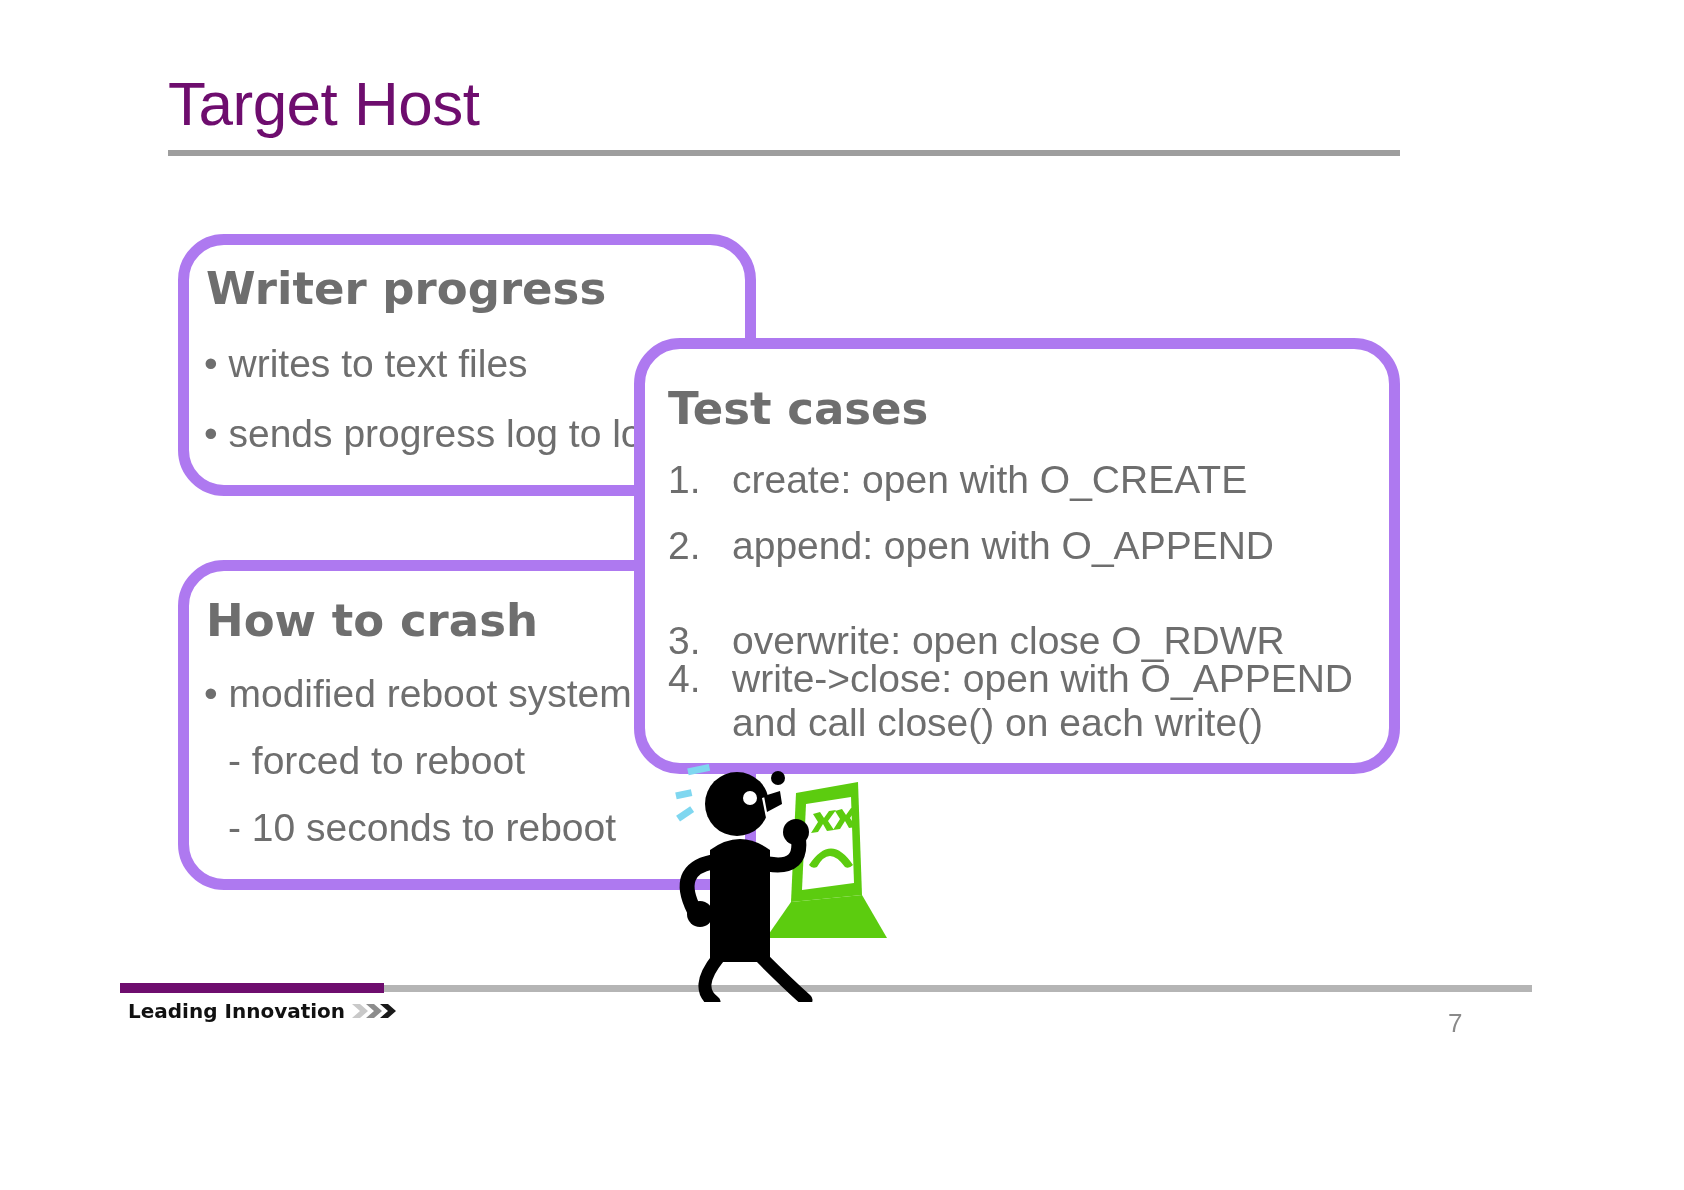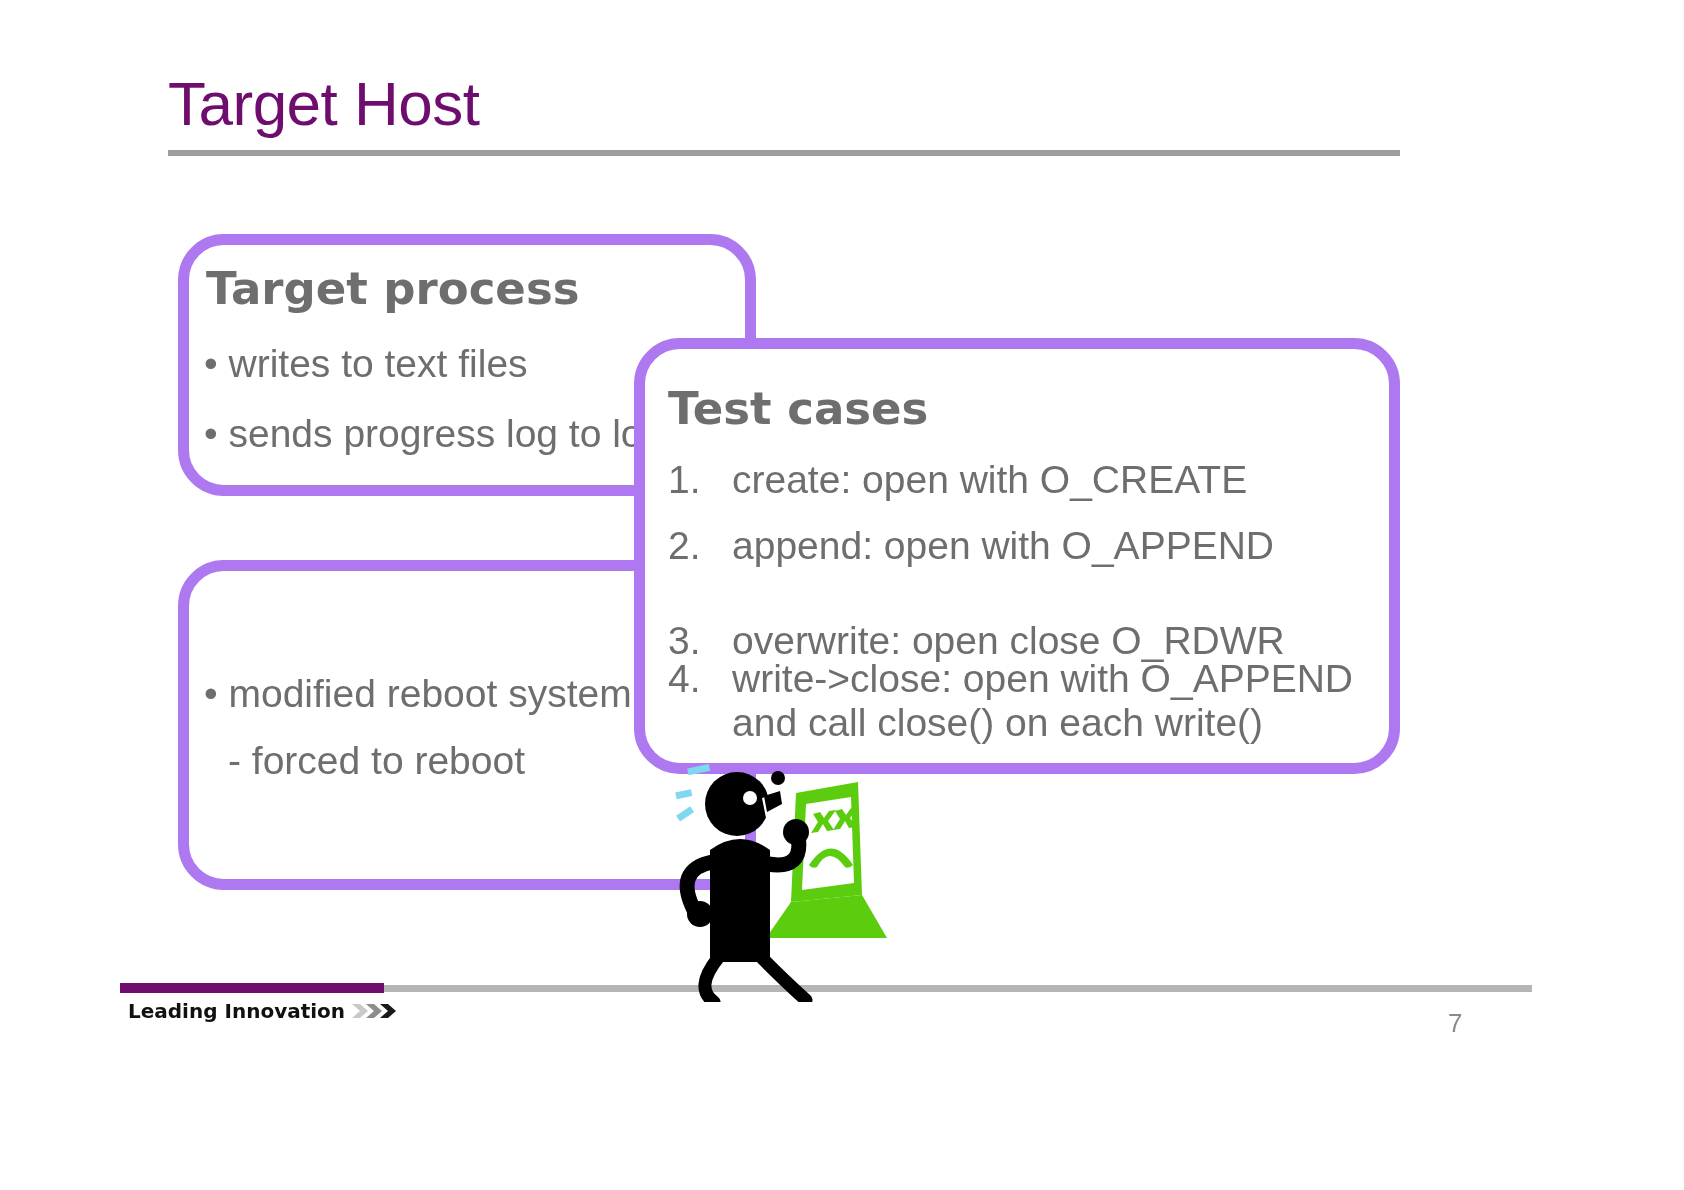--- a/index.html
+++ b/index.html
@@ -189,27 +189,29 @@
 </style>
 </head>
 <body>
 
 <div id="slide">
 
   <div id="slide-title">Target Host</div>
   <div id="title-rule"></div>
 
   <div class="callout" id="box-writer"></div>
-  <div class="callout-title" id="writer-title">Target process</div>
+  <div class="callout-title" id="writer-title">Writer progress</div>
   <div class="bullet-line" id="writer-b2">• sends progress log to lo</div>
   <div class="bullet-line" id="writer-b1">• writes to text files</div>
 
   <div class="callout" id="box-crash"></div>
+  <div class="callout-title" id="crash-title">How to crash</div>
   <div class="bullet-line" id="crash-b2">- forced to reboot</div>
   <div class="bullet-line" id="crash-b1">• modified reboot system</div>
+  <div class="bullet-line" id="crash-b3">- 10 seconds to reboot</div>
 
   <div class="callout" id="box-testcases"></div>
   <div class="callout-title" id="tc-title">Test cases</div>
 
   <div class="tc-item" id="tc-1">
     <span class="tc-num">1.</span>
     <span class="tc-text">create: open with O_CREATE</span>
   </div>
   <div class="tc-item" id="tc-2">
     <span class="tc-num">2.</span>

